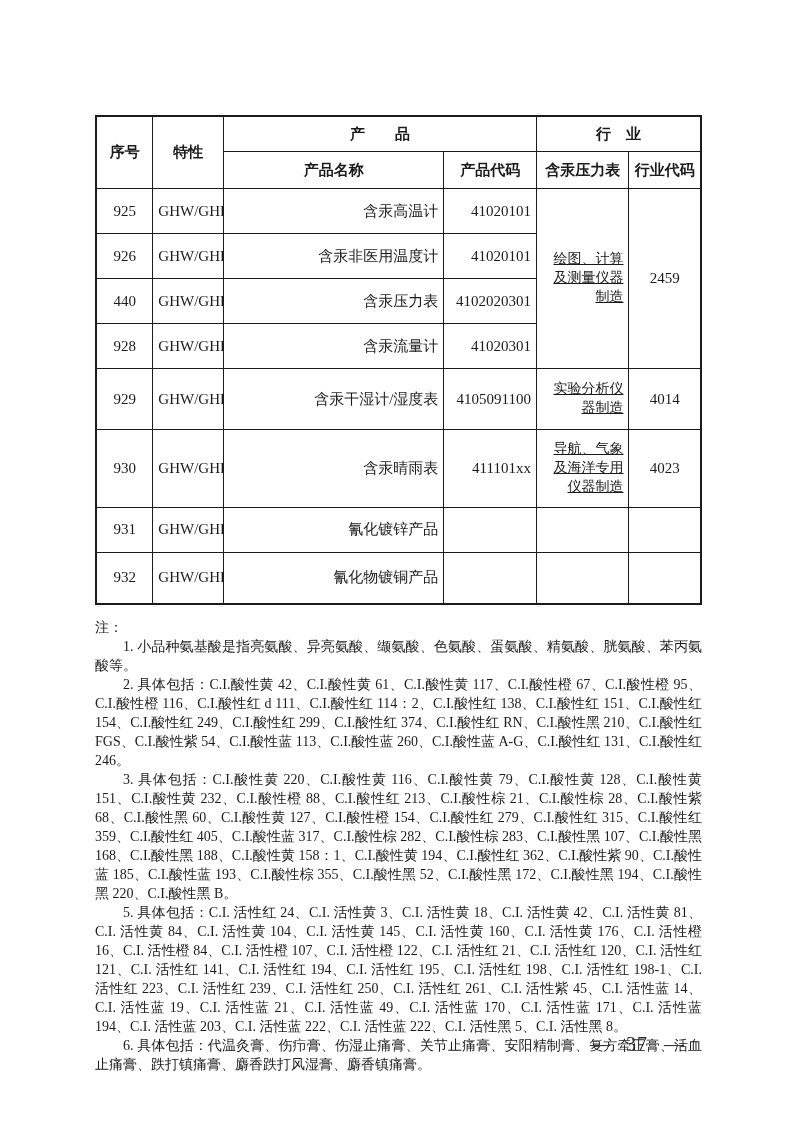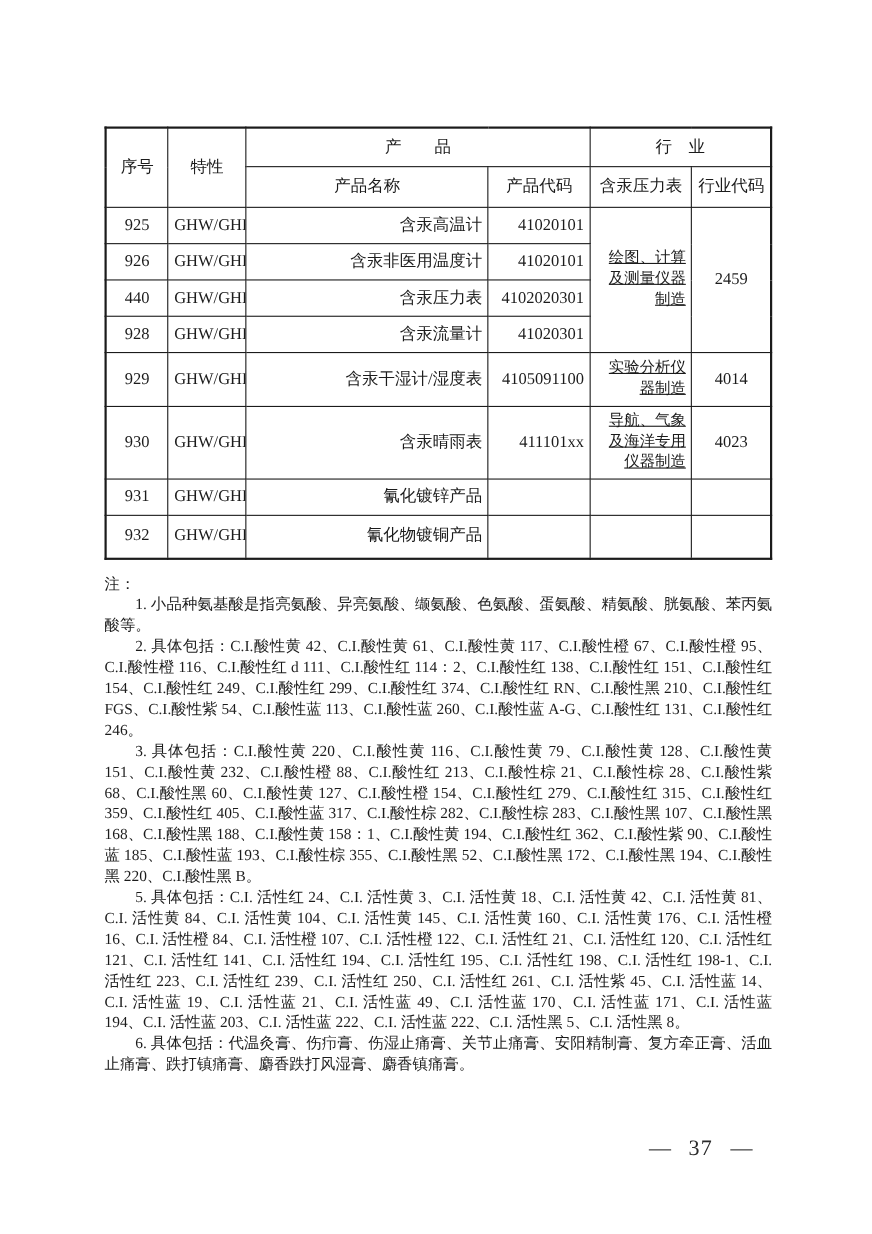--- a/index.html
+++ b/index.html
@@ -16,26 +16,26 @@
   table.doc-table {
     width:607px;
     border-collapse:collapse;
     table-layout:fixed;
     border:2px solid #1b1b1b;
   }
   .doc-table th, .doc-table td {
     border:1px solid #1b1b1b;
     font-size:15px;
     line-height:1.25;
-    padding:4px 5px;
+    padding:10px 5px;
     vertical-align:middle;
     overflow:hidden;
   }
   .doc-table th {
-    font-weight:normal;
+    font-weight:bold;
     text-align:center;
     padding:4px 2px;
   }
   .doc-table th.group { height:26px; }
   .doc-table th.sub   { height:28px; }
   .doc-table td.c { text-align:center; }
   .doc-table td.l { text-align:right; }
   .doc-table td.ind { font-size:14px; line-height:1.35;text-decoration:underline; }
   tr.r-std  td { height:24px; }
   tr.r-929  td { height:40px; }

